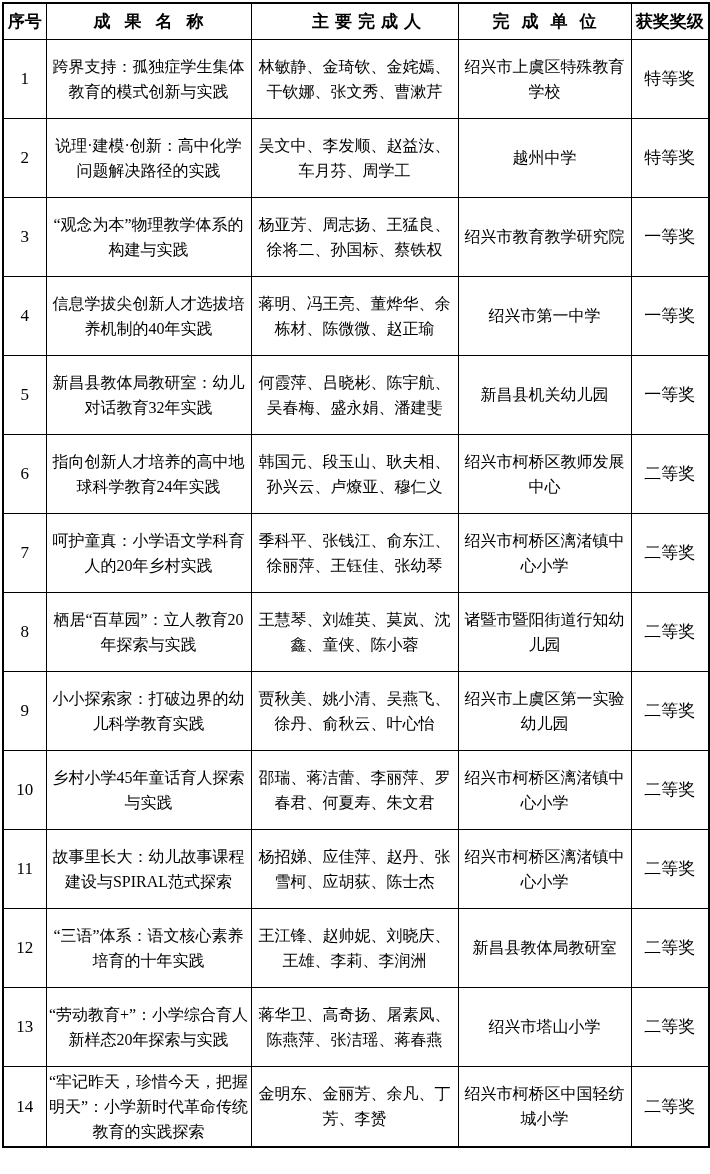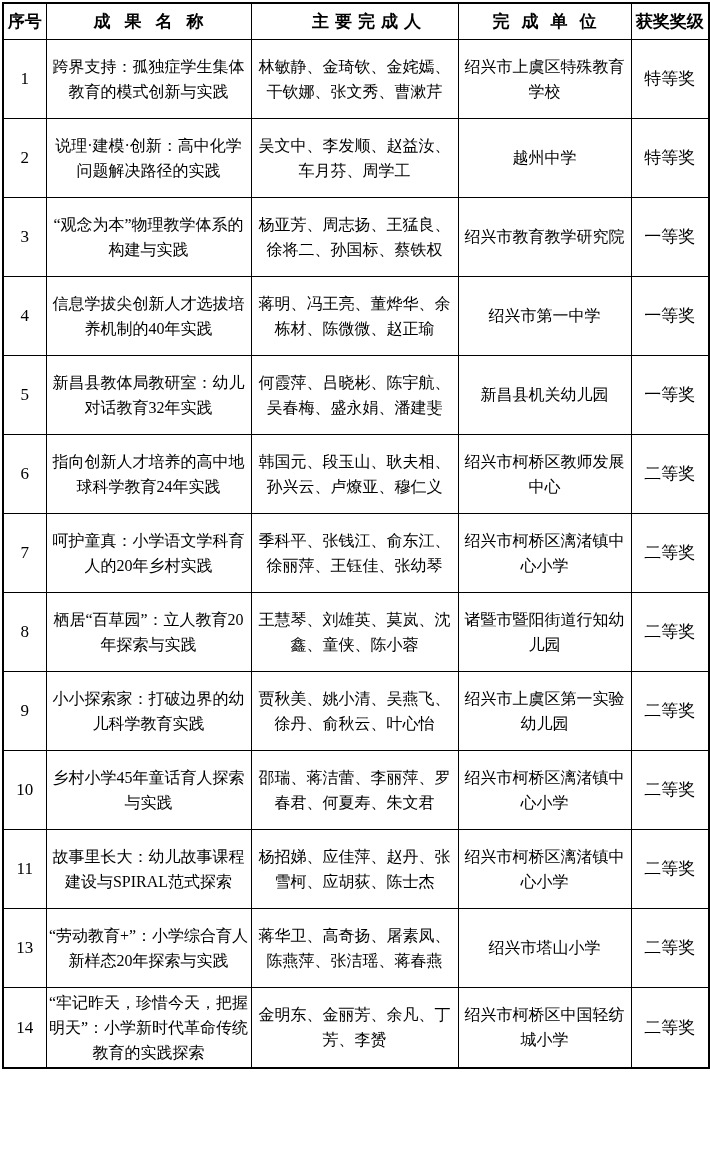--- a/index.html
+++ b/index.html
@@ -155,20 +155,27 @@
     <td class="c-award">二等奖</td>
   </tr>
       <tr>
     <td class="c-no">11</td>
     <td class="c-title">故事里长大：幼儿故事课程建设与SPIRAL范式探索</td>
     <td class="c-authors">杨招娣、应佳萍、赵丹、张雪柯、应胡荻、陈士杰</td>
     <td class="c-org">绍兴市柯桥区漓渚镇中心小学</td>
     <td class="c-award">二等奖</td>
   </tr>
       <tr>
+    <td class="c-no">12</td>
+    <td class="c-title">“三语”体系：语文核心素养培育的十年实践</td>
+    <td class="c-authors">王江锋、赵帅妮、刘晓庆、王雄、李莉、李润洲</td>
+    <td class="c-org">新昌县教体局教研室</td>
+    <td class="c-award">二等奖</td>
+  </tr>
+      <tr>
     <td class="c-no">13</td>
     <td class="c-title">“劳动教育+”：小学综合育人新样态20年探索与实践</td>
     <td class="c-authors">蒋华卫、高奇扬、屠素凤、陈燕萍、张洁瑶、蒋春燕</td>
     <td class="c-org">绍兴市塔山小学</td>
     <td class="c-award">二等奖</td>
   </tr>
       <tr>
     <td class="c-no">14</td>
     <td class="c-title">“牢记昨天，珍惜今天，把握明天”：小学新时代革命传统教育的实践探索</td>
     <td class="c-authors">金明东、金丽芳、余凡、丁芳、李赟</td>

